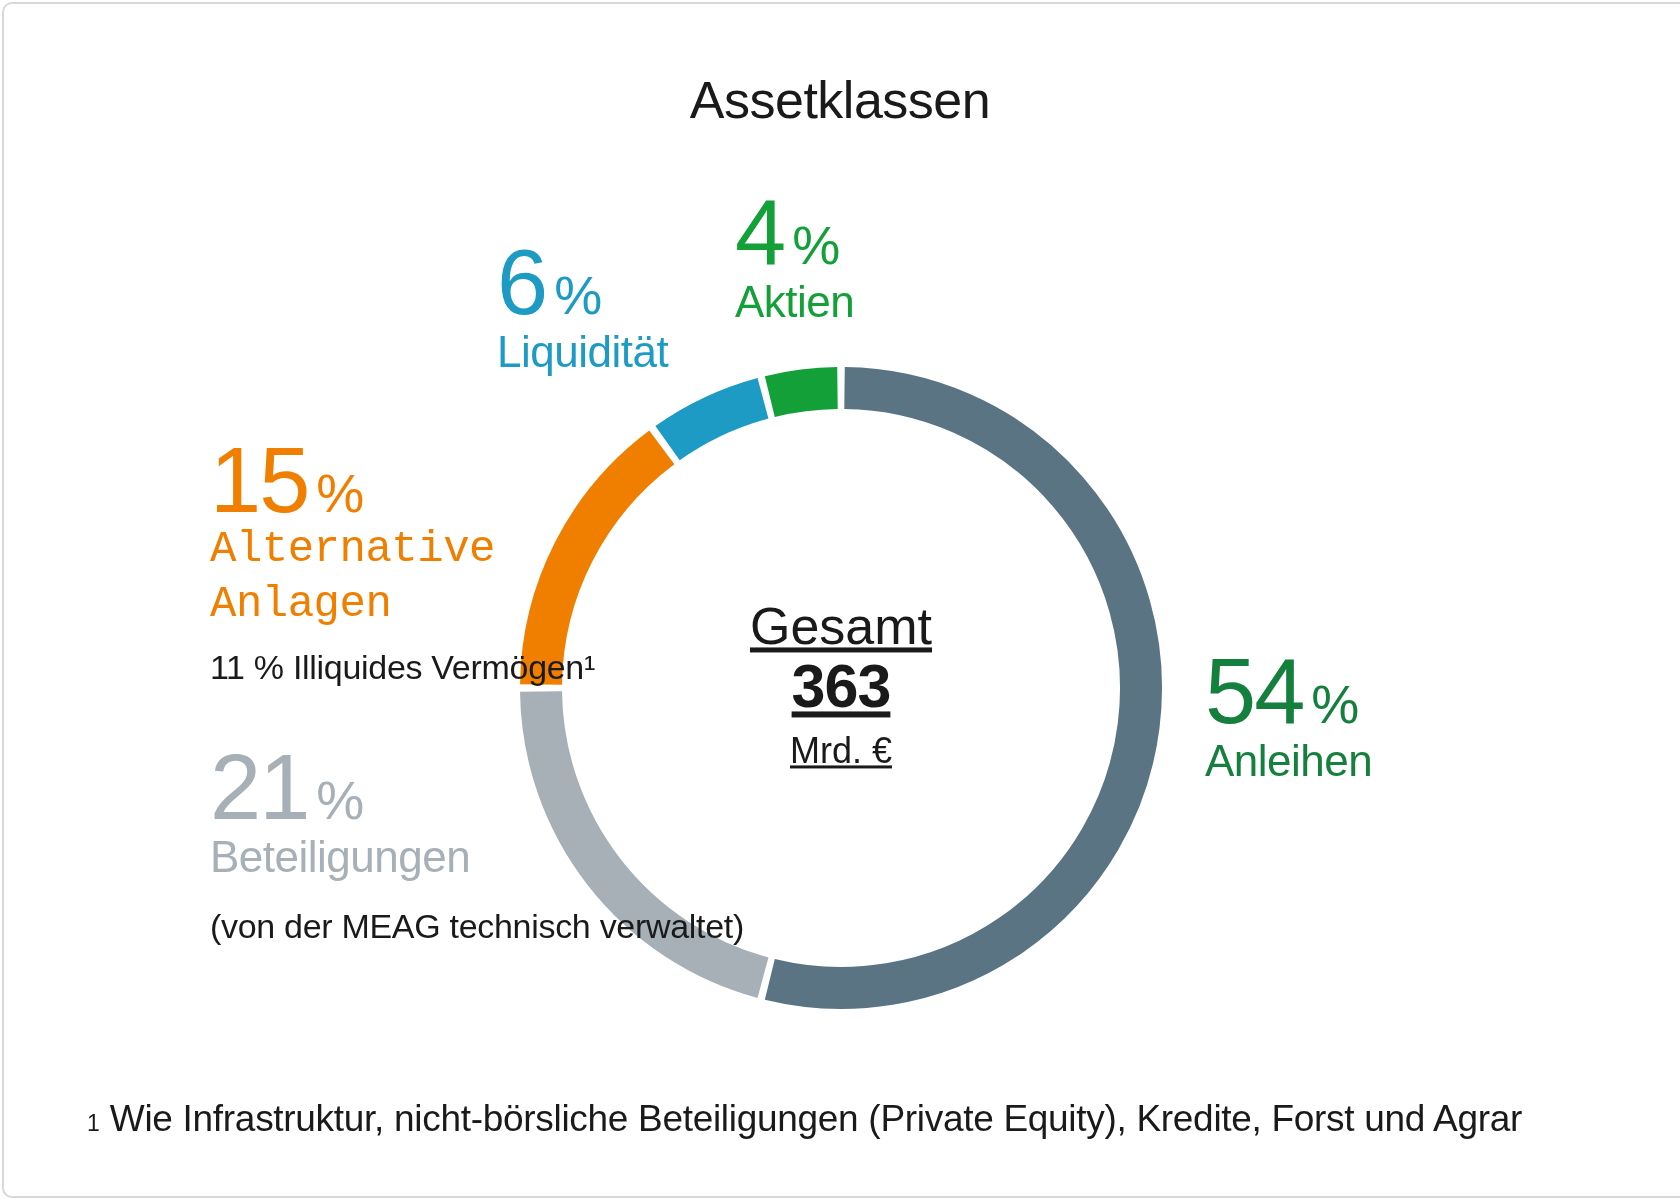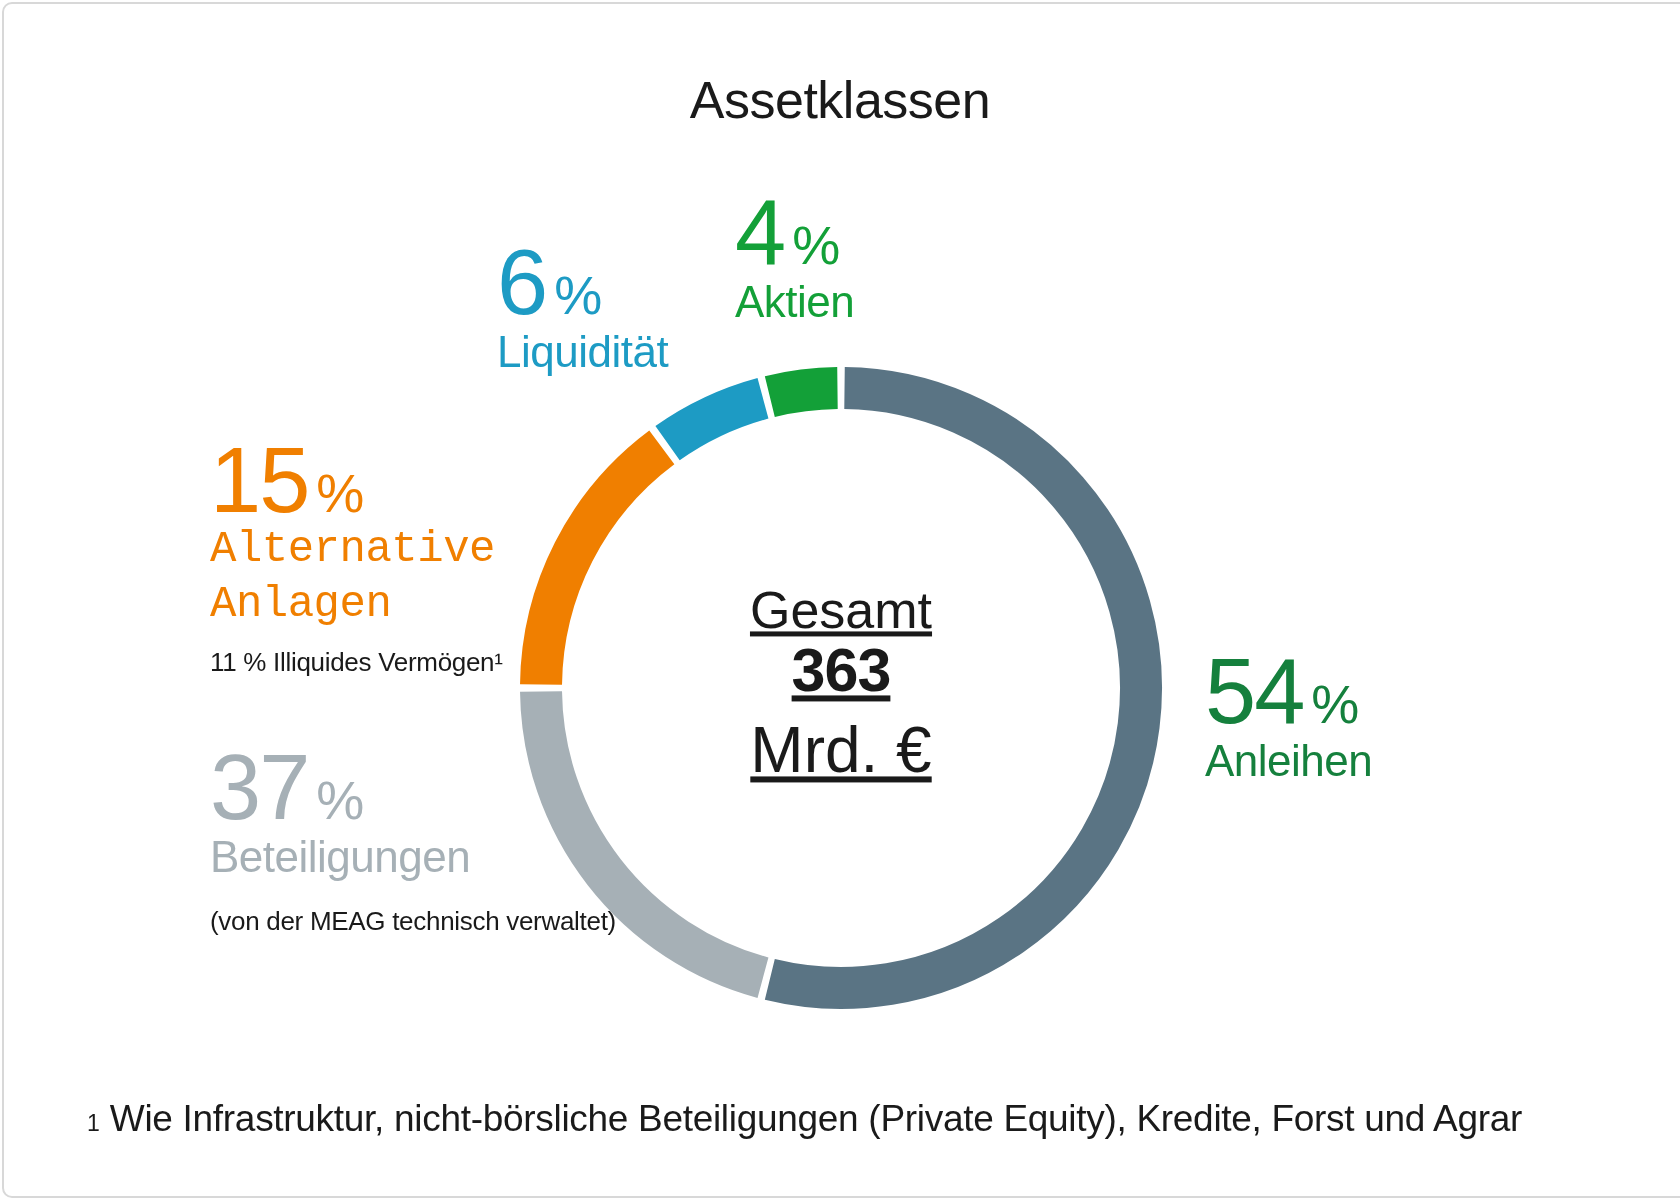--- a/index.html
+++ b/index.html
@@ -33,37 +33,37 @@
   }
   .pct-sign{
     font-size:54px;margin-left:8px;letter-spacing:0;
   }
   .big-name{
     font-size:44px;line-height:1.26;letter-spacing:-0.5px;margin-top:-4px;
   }
   .w200{width:230px;font-family:Liberation Mono, monospace;}
   .sublines{
     margin-top:12px;
-    font-size:26px;line-height:1.32;letter-spacing:-0.3px;
+    font-size:34px;line-height:1.32;letter-spacing:-0.3px;
     color:#1a1a1a;white-space:pre;
   }
   .sub-mt20{margin-top:20px;}
   .c-green{color:#13a038;}
   .c-teal{color:#1d9bc4;}
   .c-orange{color:#f07f00;}
   .c-gray{color:#a6b0b6;}
   .c-slate{color:#15803d;}
   .center-block{
     position:absolute;left:841px;top:688px;
     transform:translate(-50%,-52%);
     text-align:center;color:#1a1a1a;text-decoration:underline;
   }
   .center-label{font-size:52px;line-height:1.1;}
   .center-value{font-size:61px;line-height:1.04;font-weight:700;letter-spacing:-1px;}
-  .center-unit{font-size:64px;line-height:1.1;margin-top:12px;}
+  .center-unit{font-size:36px;line-height:1.1;margin-top:12px;}
   .footnote{
     position:absolute;left:87px;top:1098px;
     white-space:nowrap;color:#1a1a1a;
   }
   .footnote-marker{font-size:23px;vertical-align:baseline;}
   .footnote-text{font-size:37px;margin-left:10px;letter-spacing:-0.3px;}
 </style>
 </head>
 <body>
 
@@ -91,21 +91,21 @@
     <div class="big-name">Liquidität</div>
   </div>
 
   <div class="seg-label c-orange" style="left:210px;top:386px;margin-top:48px;">
     <div class="num-line"><span class="big-num">15</span><span class="pct-sign">%</span></div>
     <div class="big-name w200">Alternative Anlagen</div>
     <div class="sublines"><div>11 % Illiquides Vermögen¹</div></div>
   </div>
 
   <div class="seg-label c-gray" style="left:210px;top:741px;">
-    <div class="num-line"><span class="big-num">37</span><span class="pct-sign">%</span></div>
+    <div class="num-line"><span class="big-num">21</span><span class="pct-sign">%</span></div>
     <div class="big-name">Beteiligungen</div>
     <div class="sublines sub-mt20"><div>(von der MEAG technisch verwaltet)</div></div>
   </div>
 
   <div class="seg-label c-slate" style="left:1205px;top:645px;">
     <div class="num-line"><span class="big-num">54</span><span class="pct-sign">%</span></div>
     <div class="big-name">Anleihen</div>
   </div>
 
   <div class="center-block">

